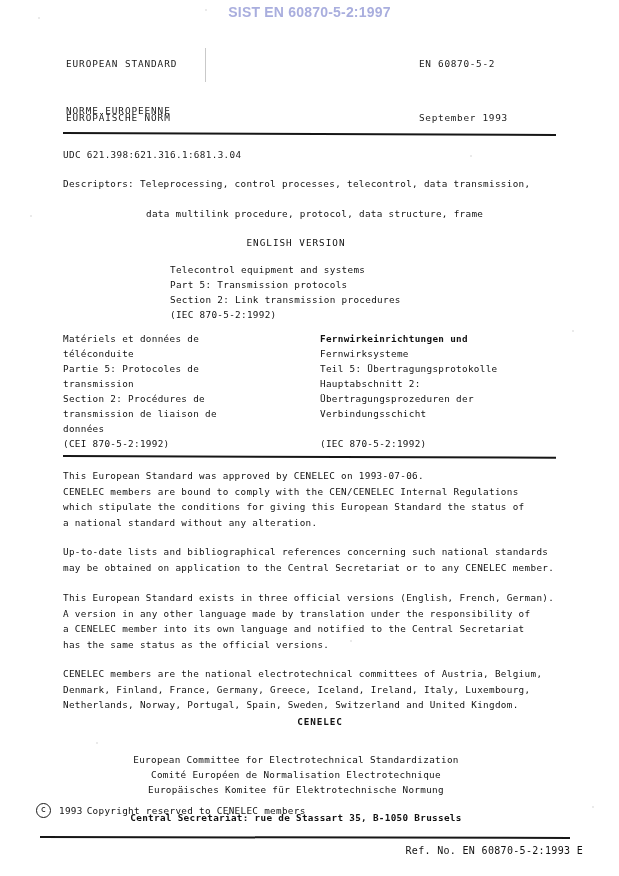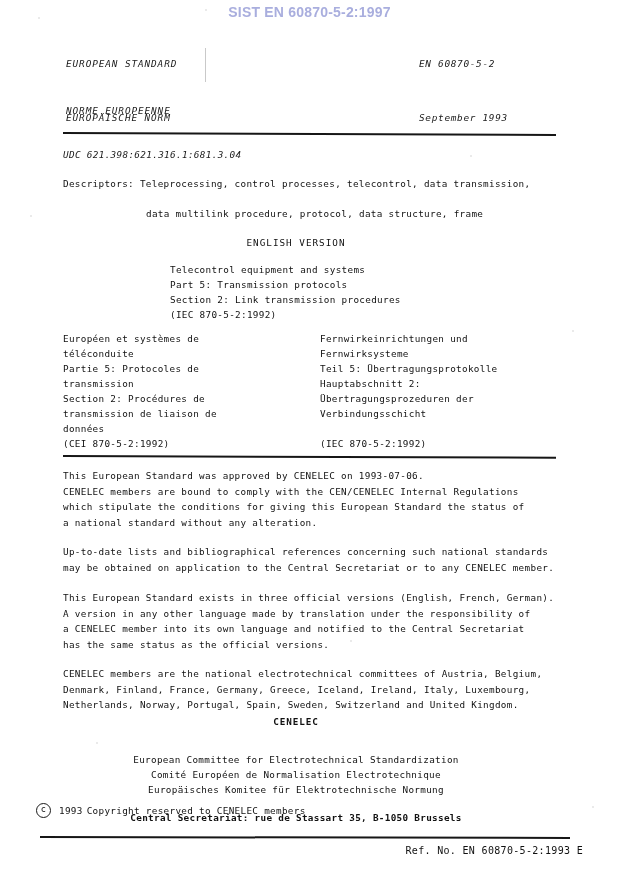--- a/index.html
+++ b/index.html
@@ -36,21 +36,20 @@
 
   
   .t {
     position: absolute;
     white-space: pre;
     font-family: "DejaVu Sans Mono", monospace;
     font-size: 9.3px;
     line-height: 16px;
     letter-spacing: 0.35px;
     color: #1a1a1a;
-    font-style: italic;
   }
 
   
   .hdr-left {
     left: 66px;
     font-size: 9.4px;
     letter-spacing: 0.9px;
   }
   .hdr-right {
     left: 419px;
@@ -171,30 +170,30 @@
   <div class="para" style="top:176px;">Descriptors: Teleprocessing, control processes, telecontrol, data transmission,</div>
   <div class="para" style="left:146px; top:206px;">data multilink procedure, protocol, data structure, frame</div>
 
   <div class="cblock" style="top:235px; letter-spacing:1px;">ENGLISH VERSION</div>
 
   <div class="para" style="left:170px; top:262px;">Telecontrol equipment and systems</div>
   <div class="para" style="left:170px; top:277px;">Part 5: Transmission protocols</div>
   <div class="para" style="left:170px; top:292px;text-align:right;">Section 2: Link transmission procedures</div>
   <div class="para" style="left:170px; top:307px;">(IEC 870-5-2:1992)</div>
 
-  <div class="para col-fr" style="top:331px;">Européen et systèmes de</div>
+  <div class="para col-fr" style="top:331px;">Matériels et données de</div>
   <div class="para col-fr" style="top:346px;">téléconduite</div>
   <div class="para col-fr" style="top:361px;">Partie 5: Protocoles de</div>
   <div class="para col-fr" style="top:376px;">transmission</div>
   <div class="para col-fr" style="top:391px;">Section 2: Procédures de</div>
   <div class="para col-fr" style="top:406px;">transmission de liaison de</div>
   <div class="para col-fr" style="top:421px;">données</div>
   <div class="para col-fr" style="top:436px;">(CEI 870-5-2:1992)</div>
 
-  <div class="para col-de" style="top:331px;">Fernwirkeinrichtungen und</div>
+  <div class="para col-de" style="top:331px;font-weight:bold;">Fernwirkeinrichtungen und</div>
   <div class="para col-de" style="top:346px;">Fernwirksysteme</div>
   <div class="para col-de" style="top:361px;">Teil 5: Übertragungsprotokolle</div>
   <div class="para col-de" style="top:376px;">Hauptabschnitt 2:</div>
   <div class="para col-de" style="top:391px;">Übertragungsprozeduren der</div>
   <div class="para col-de" style="top:406px;">Verbindungsschicht</div>
   <div class="para col-de" style="top:436px;">(IEC 870-5-2:1992)</div>
 
   <div class="rule skew-b" style="top:455px;"></div>
 
   <div class="para" style="top:468px;">This European Standard was approved by CENELEC on 1993-07-06.
@@ -204,21 +203,21 @@
   <div class="para" style="top:544px;">Up-to-date lists and bibliographical references concerning such national standards
 may be obtained on application to the Central Secretariat or to any CENELEC member.</div>
   <div class="para" style="top:590px;">This European Standard exists in three official versions (English, French, German).
 A version in any other language made by translation under the responsibility of
 a CENELEC member into its own language and notified to the Central Secretariat
 has the same status as the official versions.</div>
   <div class="para" style="top:666px;">CENELEC members are the national electrotechnical committees of Austria, Belgium,
 Denmark, Finland, France, Germany, Greece, Iceland, Ireland, Italy, Luxembourg,
 Netherlands, Norway, Portugal, Spain, Sweden, Switzerland and United Kingdom.</div>
 
-  <div class="cblock bold" style="top:714px; font-weight:bold; letter-spacing:0.9px;">CENELEC</div>
+  <div class="cblock bold" style="top:714px; font-weight:bold; letter-spacing:0.9px;padding-left:24px;">CENELEC</div>
   <div class="cblock" style="top:752px;">European Committee for Electrotechnical Standardization</div>
   <div class="cblock" style="top:767px;">Comité Européen de Normalisation Electrotechnique</div>
   <div class="cblock" style="top:782px;">Europäisches Komitee für Elektrotechnische Normung</div>
   <div class="cblock" style="top:810px; font-weight:bold;">Central Secretariat: rue de Stassart 35, B-1050 Brussels</div>
 
   <div class="rule skew-c" style="top:836px; left:40px; width:530px;"></div>
 
   <div class="copy-row">
     <span class="copy-sym">c</span>
     <span class="copy-year">1993</span>

